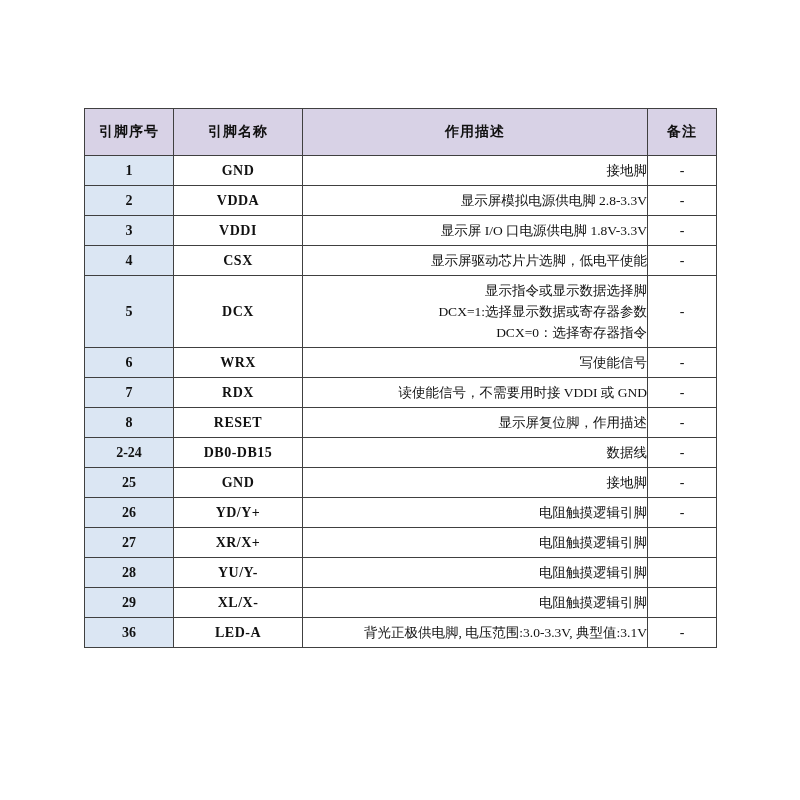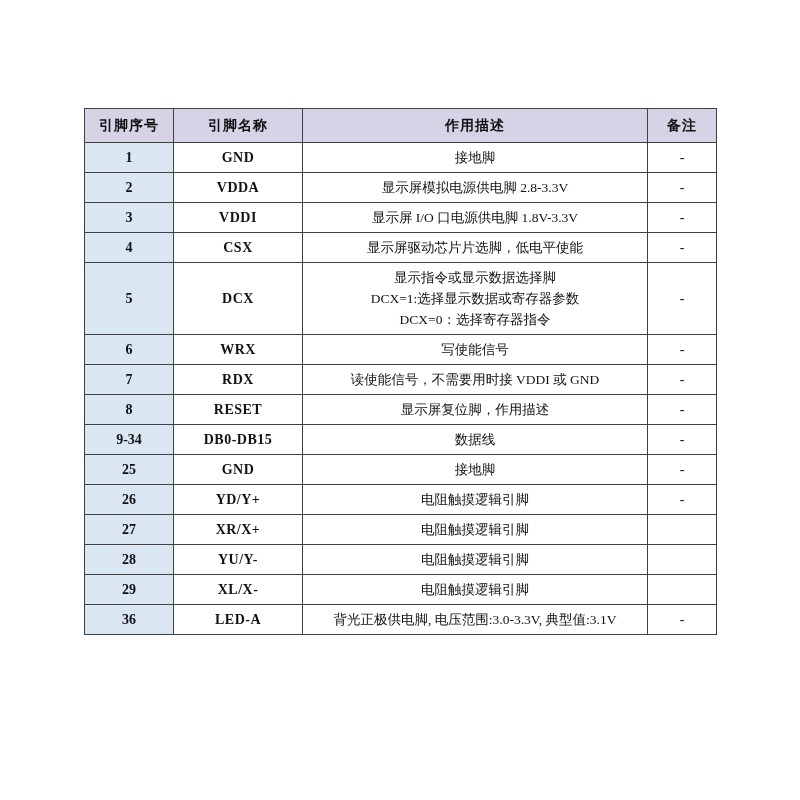--- a/index.html
+++ b/index.html
@@ -33,21 +33,21 @@
   .c-name{width:129px;}
   .c-desc{width:345px;}
   .c-note{width:69px;}
   .pin-table th,
   .pin-table td{
     border:1.5px solid var(--border-color);
     vertical-align:middle;
   }
   .pin-table th{
     background:var(--header-bg);
-    height:34px;
+    height:47px;
     font-size:14px;
     font-weight:bold;
     text-align:center;
     letter-spacing:1px;
   }
   .pin-table td{
     background:var(--row-bg);
     height:28px;
     font-size:13.5px;
   }
@@ -58,22 +58,22 @@
     font-size:14px;
   }
   td.name{
     font-weight:bold;
     text-align:center;
     font-size:14px;
     letter-spacing:0.5px;
     margin-left:24px;
   }
   td.desc{
-    text-align:center;
-    padding:4px 12px;
+    text-align:right;
+    padding:4px 0;
     line-height:21px;
   }
   td.note{
     text-align:center;
     font-size:14px;
   }
 </style>
 </head>
 <body>
 
@@ -154,21 +154,21 @@
         </tr>
         <tr>
           <td class="pin">8</td>
           <td class="name">RESET</td>
           <td class="desc">
             <div>显示屏复位脚，作用描述</div>
           </td>
           <td class="note">-</td>
         </tr>
         <tr>
-          <td class="pin">9-34</td>
+          <td class="pin">2-24</td>
           <td class="name">DB0-DB15</td>
           <td class="desc">
             <div>数据线</div>
           </td>
           <td class="note">-</td>
         </tr>
         <tr>
           <td class="pin">25</td>
           <td class="name">GND</td>
           <td class="desc">

